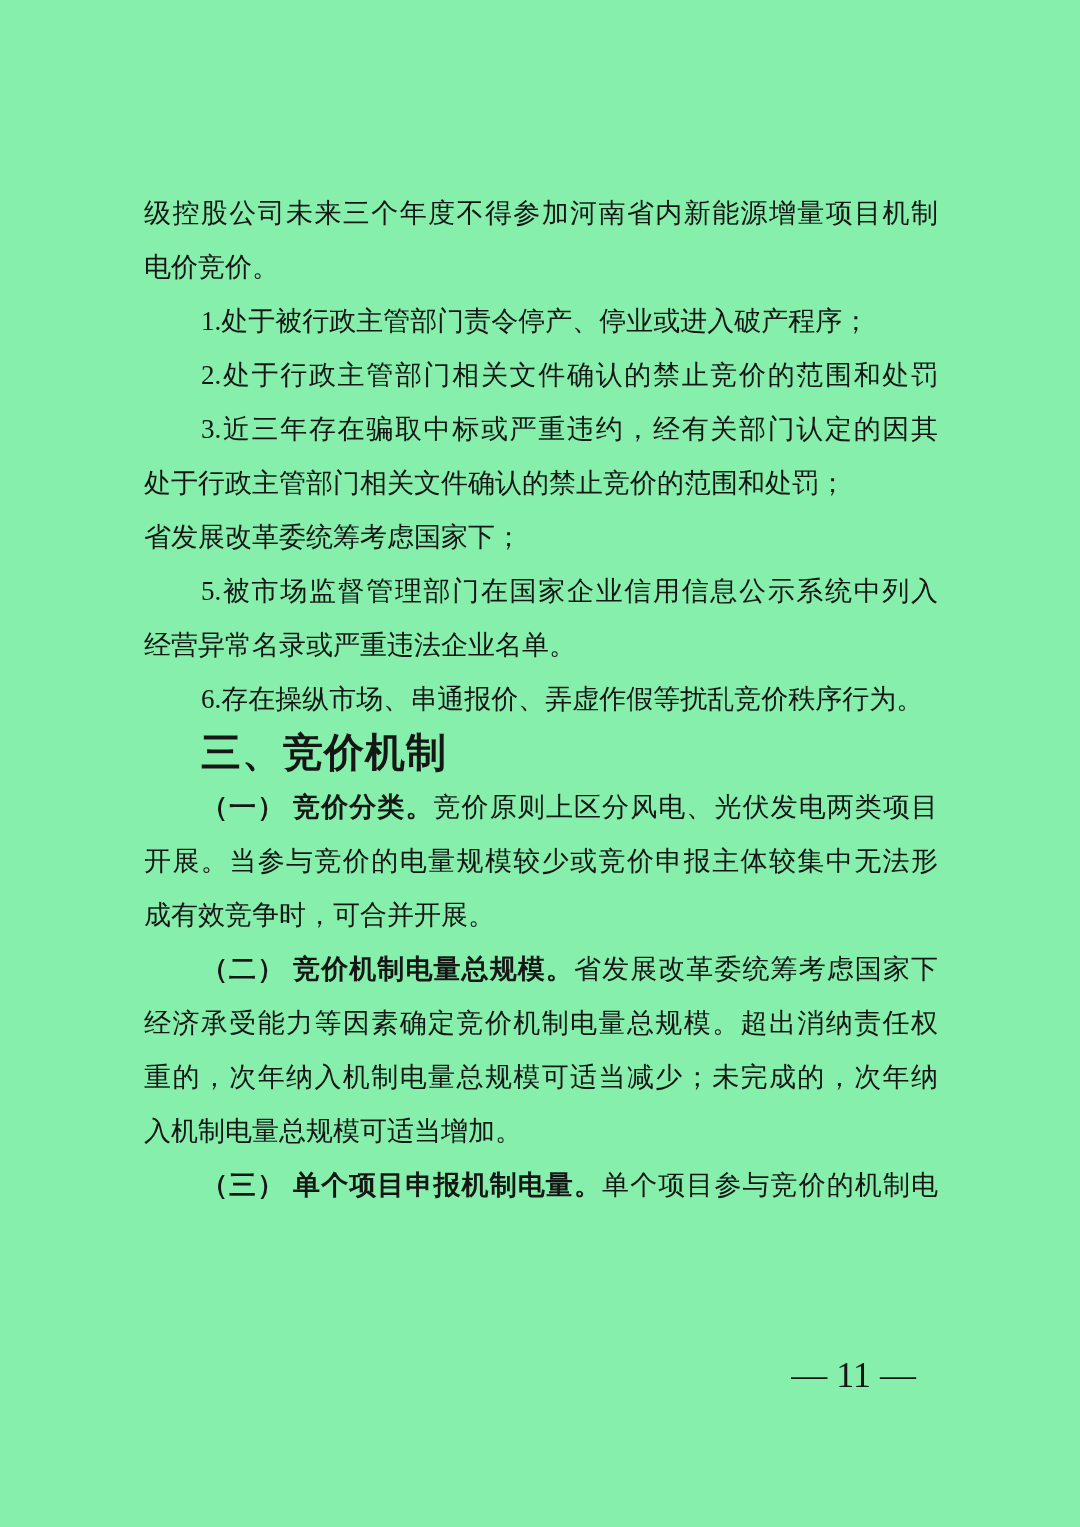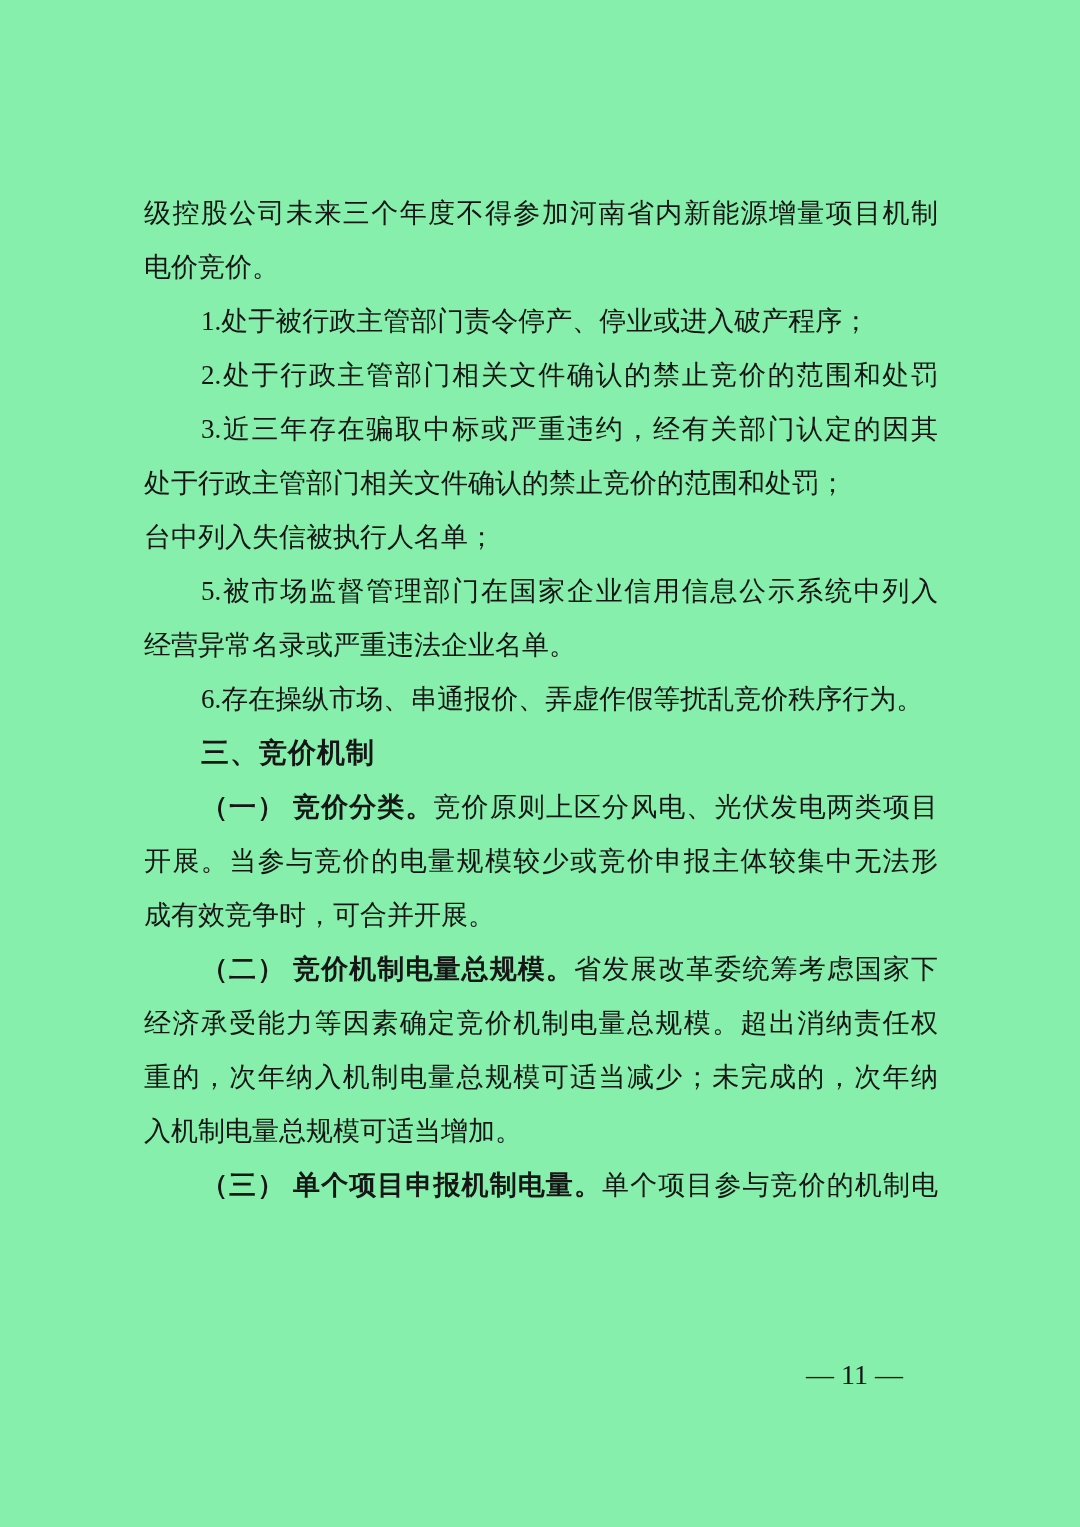--- a/index.html
+++ b/index.html
@@ -33,52 +33,52 @@
   }
   .line.fill {
     text-align-last: justify;
   }
   .line.indent {
     padding-left: 57px;
   }
   .line.heading {
     font-family: Liberation Serif, serif;
     font-weight: 700;
-    font-size: 28px;
+    font-size: 40px;
     letter-spacing: 1px;
   }
   .run {
     font-weight: 400;
   }
   .bold-run {
     font-weight: 700;
   }
   .page-num {
     position: absolute;
     top: 1360px;
-    right: 177px;
+    right: 164px;
     height: 30px;
     line-height: 30px;
-    font-size: 28px;
+    font-size: 36px;
     color: #161616;
     font-family: "Liberation Serif", serif;
   }
 </style>
 </head>
 <body>
 
 <div class="page">
   <div class="content" id="content">
       <div class="line fill"><span class="run">级控股公司未来三个年度不得参加河南省内新能源增量项目机制</span></div>
       <div class="line"><span class="run">电价竞价。</span></div>
       <div class="line indent"><span class="run">1.处于被行政主管部门责令停产、停业或进入破产程序；</span></div>
       <div class="line indent fill"><span class="run">2.处于行政主管部门相关文件确认的禁止竞价的范围和处罚</span></div>
       <div class="line indent fill"><span class="run">3.近三年存在骗取中标或严重违约，经有关部门认定的因其</span></div>
       <div class="line"><span class="run">处于行政主管部门相关文件确认的禁止竞价的范围和处罚；</span></div>
-      <div class="line"><span class="run">台中列入失信被执行人名单；</span></div>
+      <div class="line"><span class="run">省发展改革委统筹考虑国家下；</span></div>
       <div class="line indent fill"><span class="run">5.被市场监督管理部门在国家企业信用信息公示系统中列入</span></div>
       <div class="line"><span class="run">经营异常名录或严重违法企业名单。</span></div>
       <div class="line indent"><span class="run">6.存在操纵市场、串通报价、弄虚作假等扰乱竞价秩序行为。</span></div>
       <div class="line indent heading"><span class="run bold-run">三、竞价机制</span></div>
       <div class="line indent fill"><span class="run bold-run">（一） 竞价分类。</span><span class="run">竞价原则上区分风电、光伏发电两类项目</span></div>
       <div class="line fill"><span class="run">开展。当参与竞价的电量规模较少或竞价申报主体较集中无法形</span></div>
       <div class="line"><span class="run">成有效竞争时，可合并开展。</span></div>
       <div class="line indent fill"><span class="run bold-run">（二） 竞价机制电量总规模。</span><span class="run">省发展改革委统筹考虑国家下</span></div>
       <div class="line fill"><span class="run">经济承受能力等因素确定竞价机制电量总规模。超出消纳责任权</span></div>
       <div class="line fill"><span class="run">重的，次年纳入机制电量总规模可适当减少；未完成的，次年纳</span></div>

